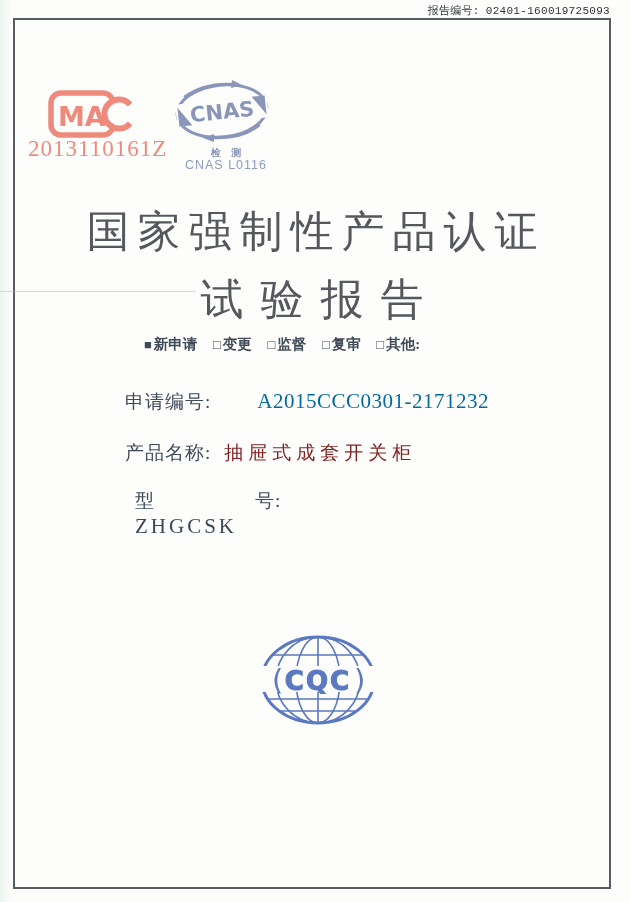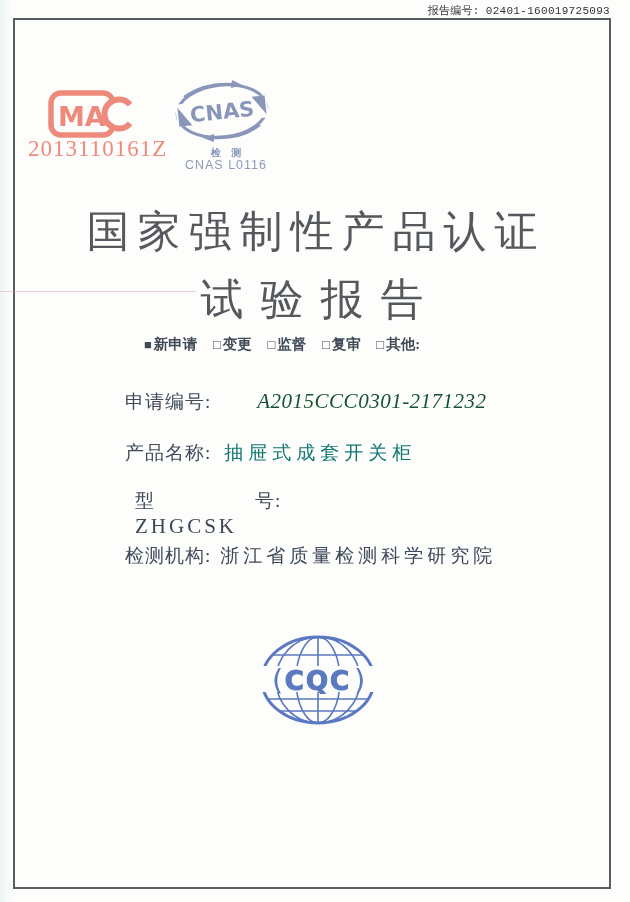--- a/index.html
+++ b/index.html
@@ -39,24 +39,24 @@
 
   .apptype{position:absolute;left:14px;top:335px;width:536px;text-align:center;
     font-size:14.5px;color:#414c58;font-weight:bold;}
   .apptype .opt{margin:0 6px;white-space:nowrap;}
   .apptype .box{margin-right:2px;font-size:13px;}
 
   .field{position:absolute;left:125px;display:flex;align-items:baseline;
     color:#3f4b5a;}
   .field .flabel{font-size:19px;letter-spacing:1px;white-space:pre;}
   .fval-serif{font-family:"Liberation Serif",serif;font-size:21px;margin-left:13px;
-    letter-spacing:0.5px;color:#14532d;font-style:italic;}
+    letter-spacing:0.5px;color:#0369a1;}
   .fval-model{font-family:"Liberation Serif",serif;font-size:21px;margin-left:10px;
     letter-spacing:3px;color:#3d4959;}
-  .fval-cjk{font-size:19px;margin-left:13px;letter-spacing:5px;color:#0f766e;}
+  .fval-cjk{font-size:19px;margin-left:13px;letter-spacing:5px;color:#7f1d1d;}
   .fval-org{font-size:19px;margin-left:9px;letter-spacing:4px;color:#3d4959;}
   .field-line2{position:absolute;left:219px;top:567px;font-size:19px;
     color:#3d4959;letter-spacing:0.5px;}
 
   .cqc-wrap{position:absolute;left:257px;top:633px;width:122px;height:94px;}
 </style>
 </head>
 <body>
 
 <div class="page">
@@ -117,24 +117,20 @@
   <div class="field" style="top:440px;">
     <span class="flabel">产品名称:</span>
     <span class="fval-cjk">抽屉式成套开关柜</span>
   </div>
 
   <div class="field" style="top:488px;flex-direction:column;">
     <span class="flabel">型　　　　　号:</span>
     <span class="fval-model">ZHGCSK</span>
   </div>
 
-  <div class="field" style="top:543px;">
-    <span class="flabel">检测机构:</span>
-    <span class="fval-org">浙江省质量检测科学研究院</span>
-  </div>
 
   <div class="cqc-wrap">
     <svg width="122" height="94" viewBox="0 0 122 94">
       <defs>
         <clipPath id="cqcclip">
             <ellipse cx="61" cy="47" rx="56" ry="43"></ellipse>
           </clipPath>
       </defs>
       <ellipse cx="61" cy="47" rx="56" ry="43" fill="none" stroke="#5b79c1" stroke-width="3"></ellipse>
       <g clip-path="url(#cqcclip)" stroke="#5b79c1" stroke-width="1.6" fill="none">

